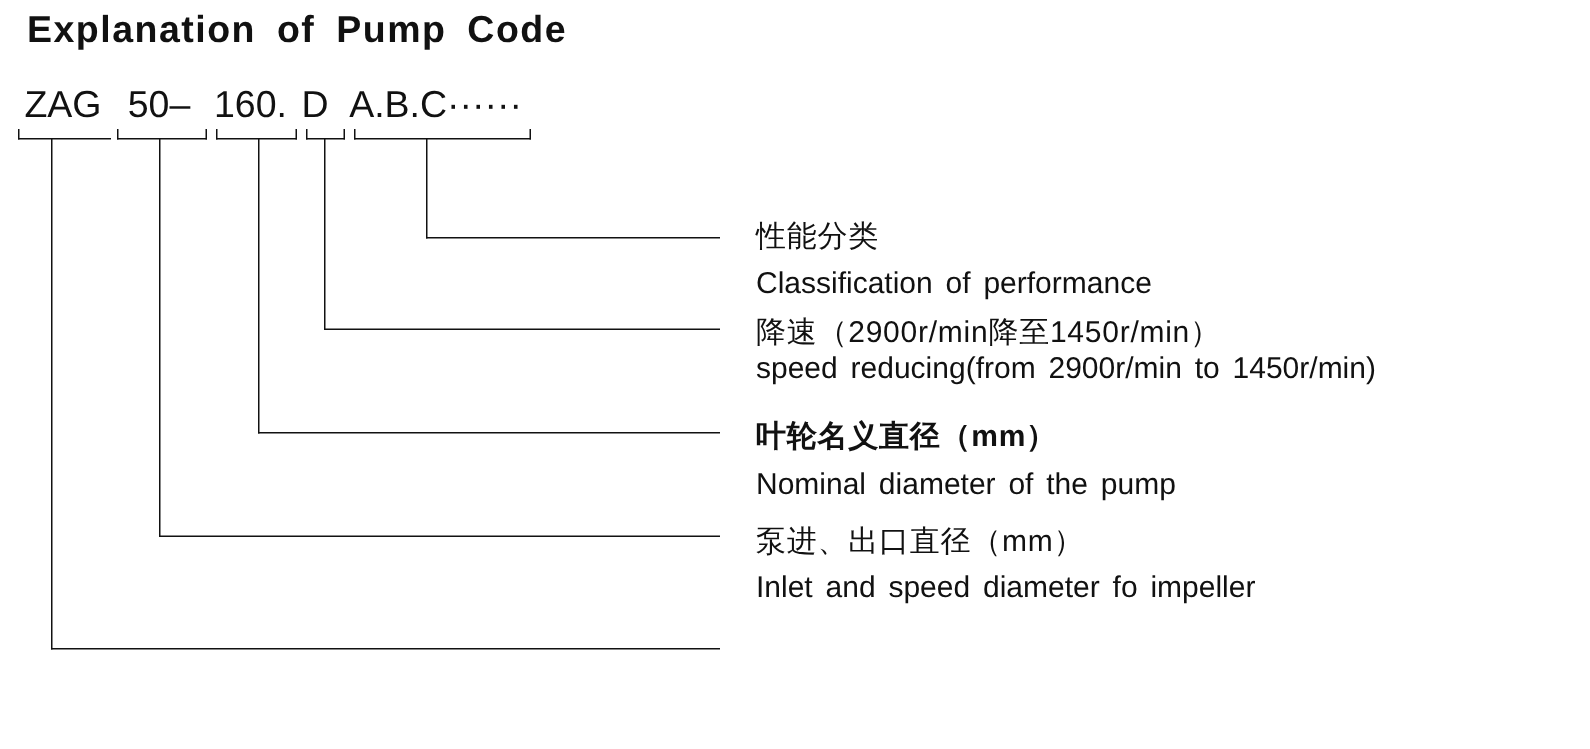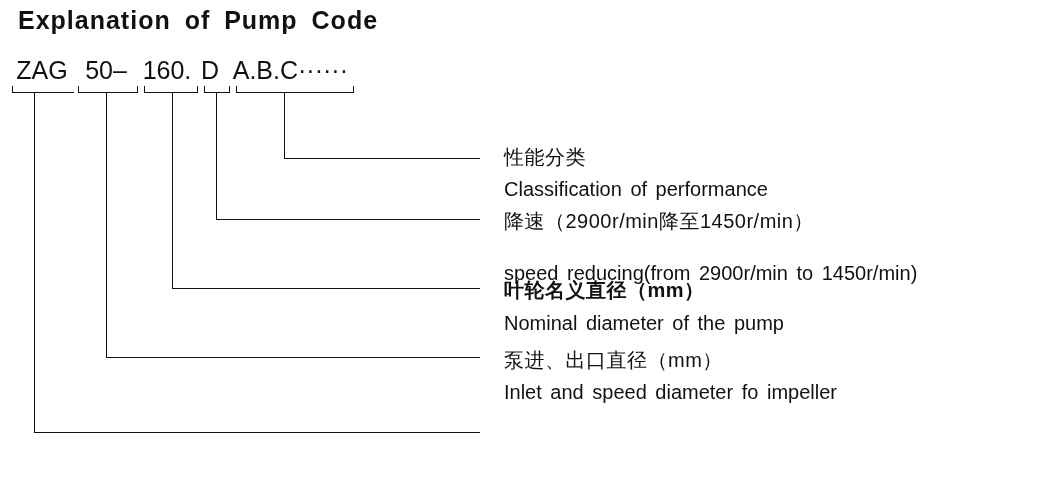--- a/index.html
+++ b/index.html
@@ -128,21 +128,21 @@
   <div class="vl" style="left:106px; top:92px; height:266px;"></div>
   <div class="hl" style="left:106px; top:357px; width:374px;"></div>
 
   <div class="vl" style="left:34px; top:92px; height:341px;"></div>
   <div class="hl" style="left:34px; top:432px; width:446px;"></div>
 
   <div class="label cn" style="top:144px;">性能分类</div>
   <div class="label en" style="top:178px;">Classification of performance</div>
 
   <div class="label cn" style="top:208px;">降速（2900r/min降至1450r/min）</div>
-  <div class="label en" style="top:262px;">speed reducing(from 2900r/min to 1450r/min)</div>
+  <div class="label en" style="top:235px;">speed reducing(from 2900r/min to 1450r/min)</div>
 
   <div class="label cn" style="top:277px;font-weight:bold;">叶轮名义直径（mm）</div>
   <div class="label en" style="top:312px;">Nominal diameter of the pump</div>
 
   <div class="label cn" style="top:347px;">泵进、出口直径（mm）</div>
   <div class="label en" style="top:381px;">Inlet and speed diameter fo impeller</div>
 
 
 </div>
 

